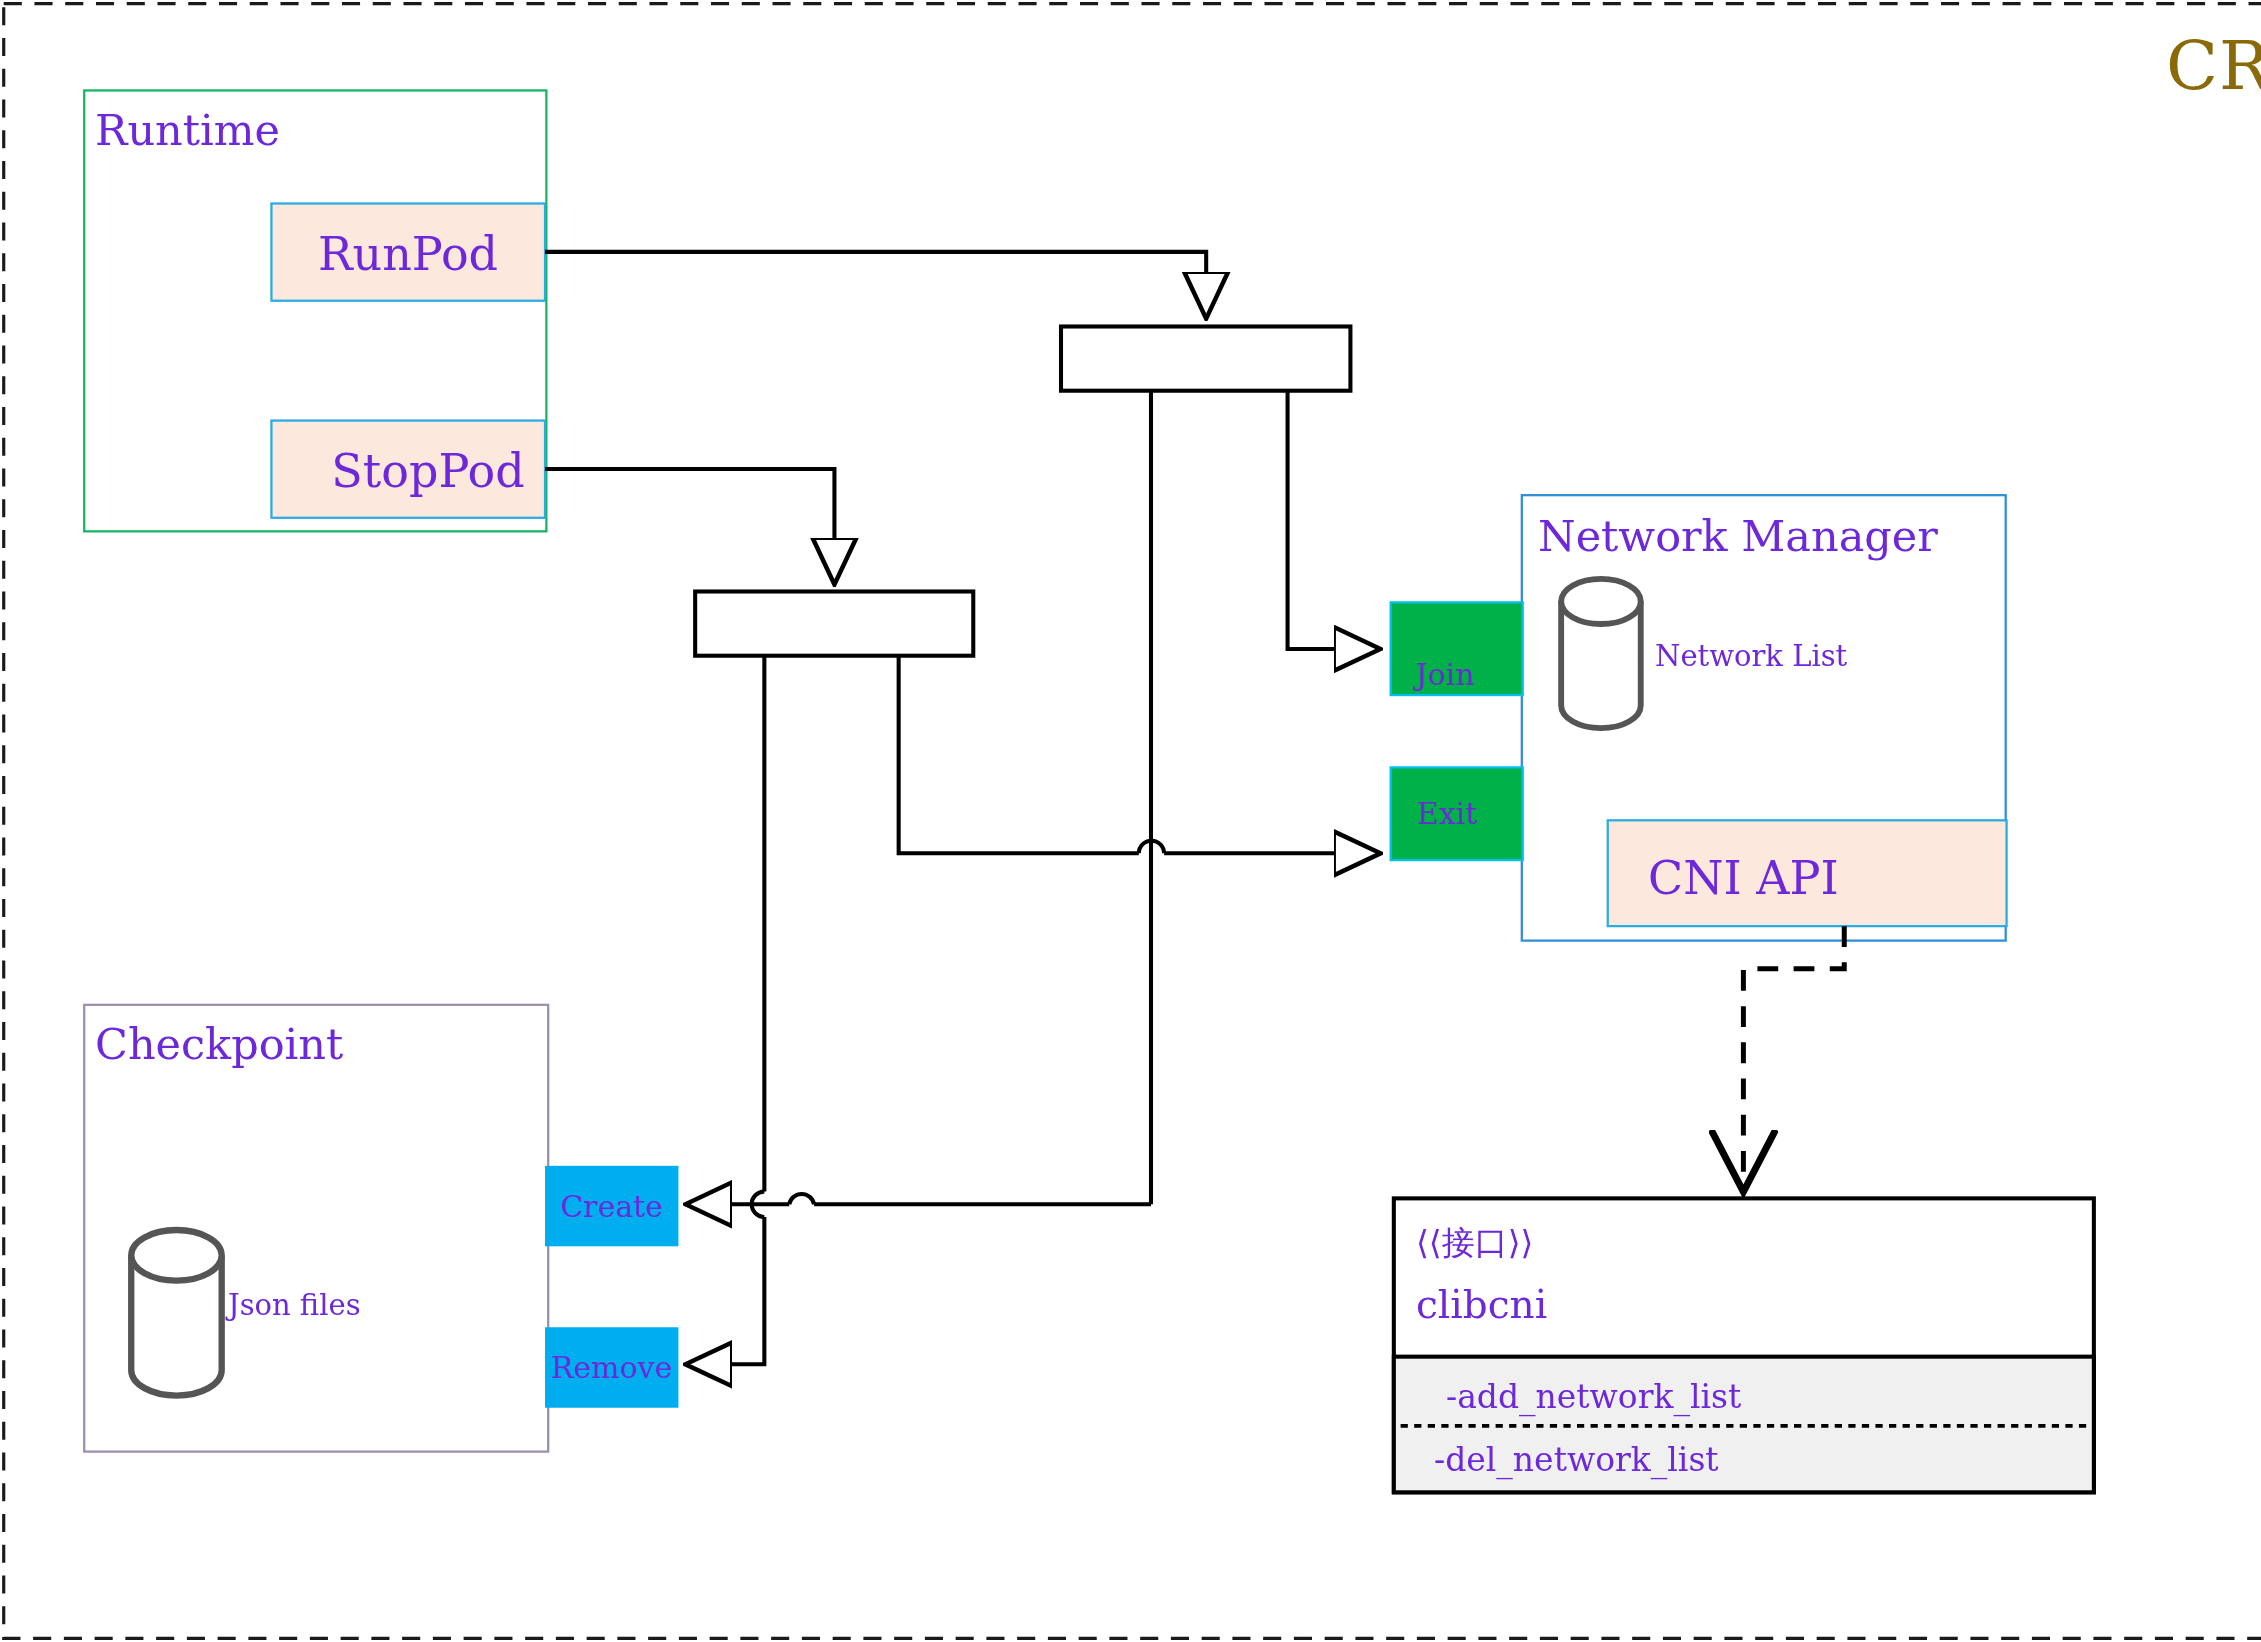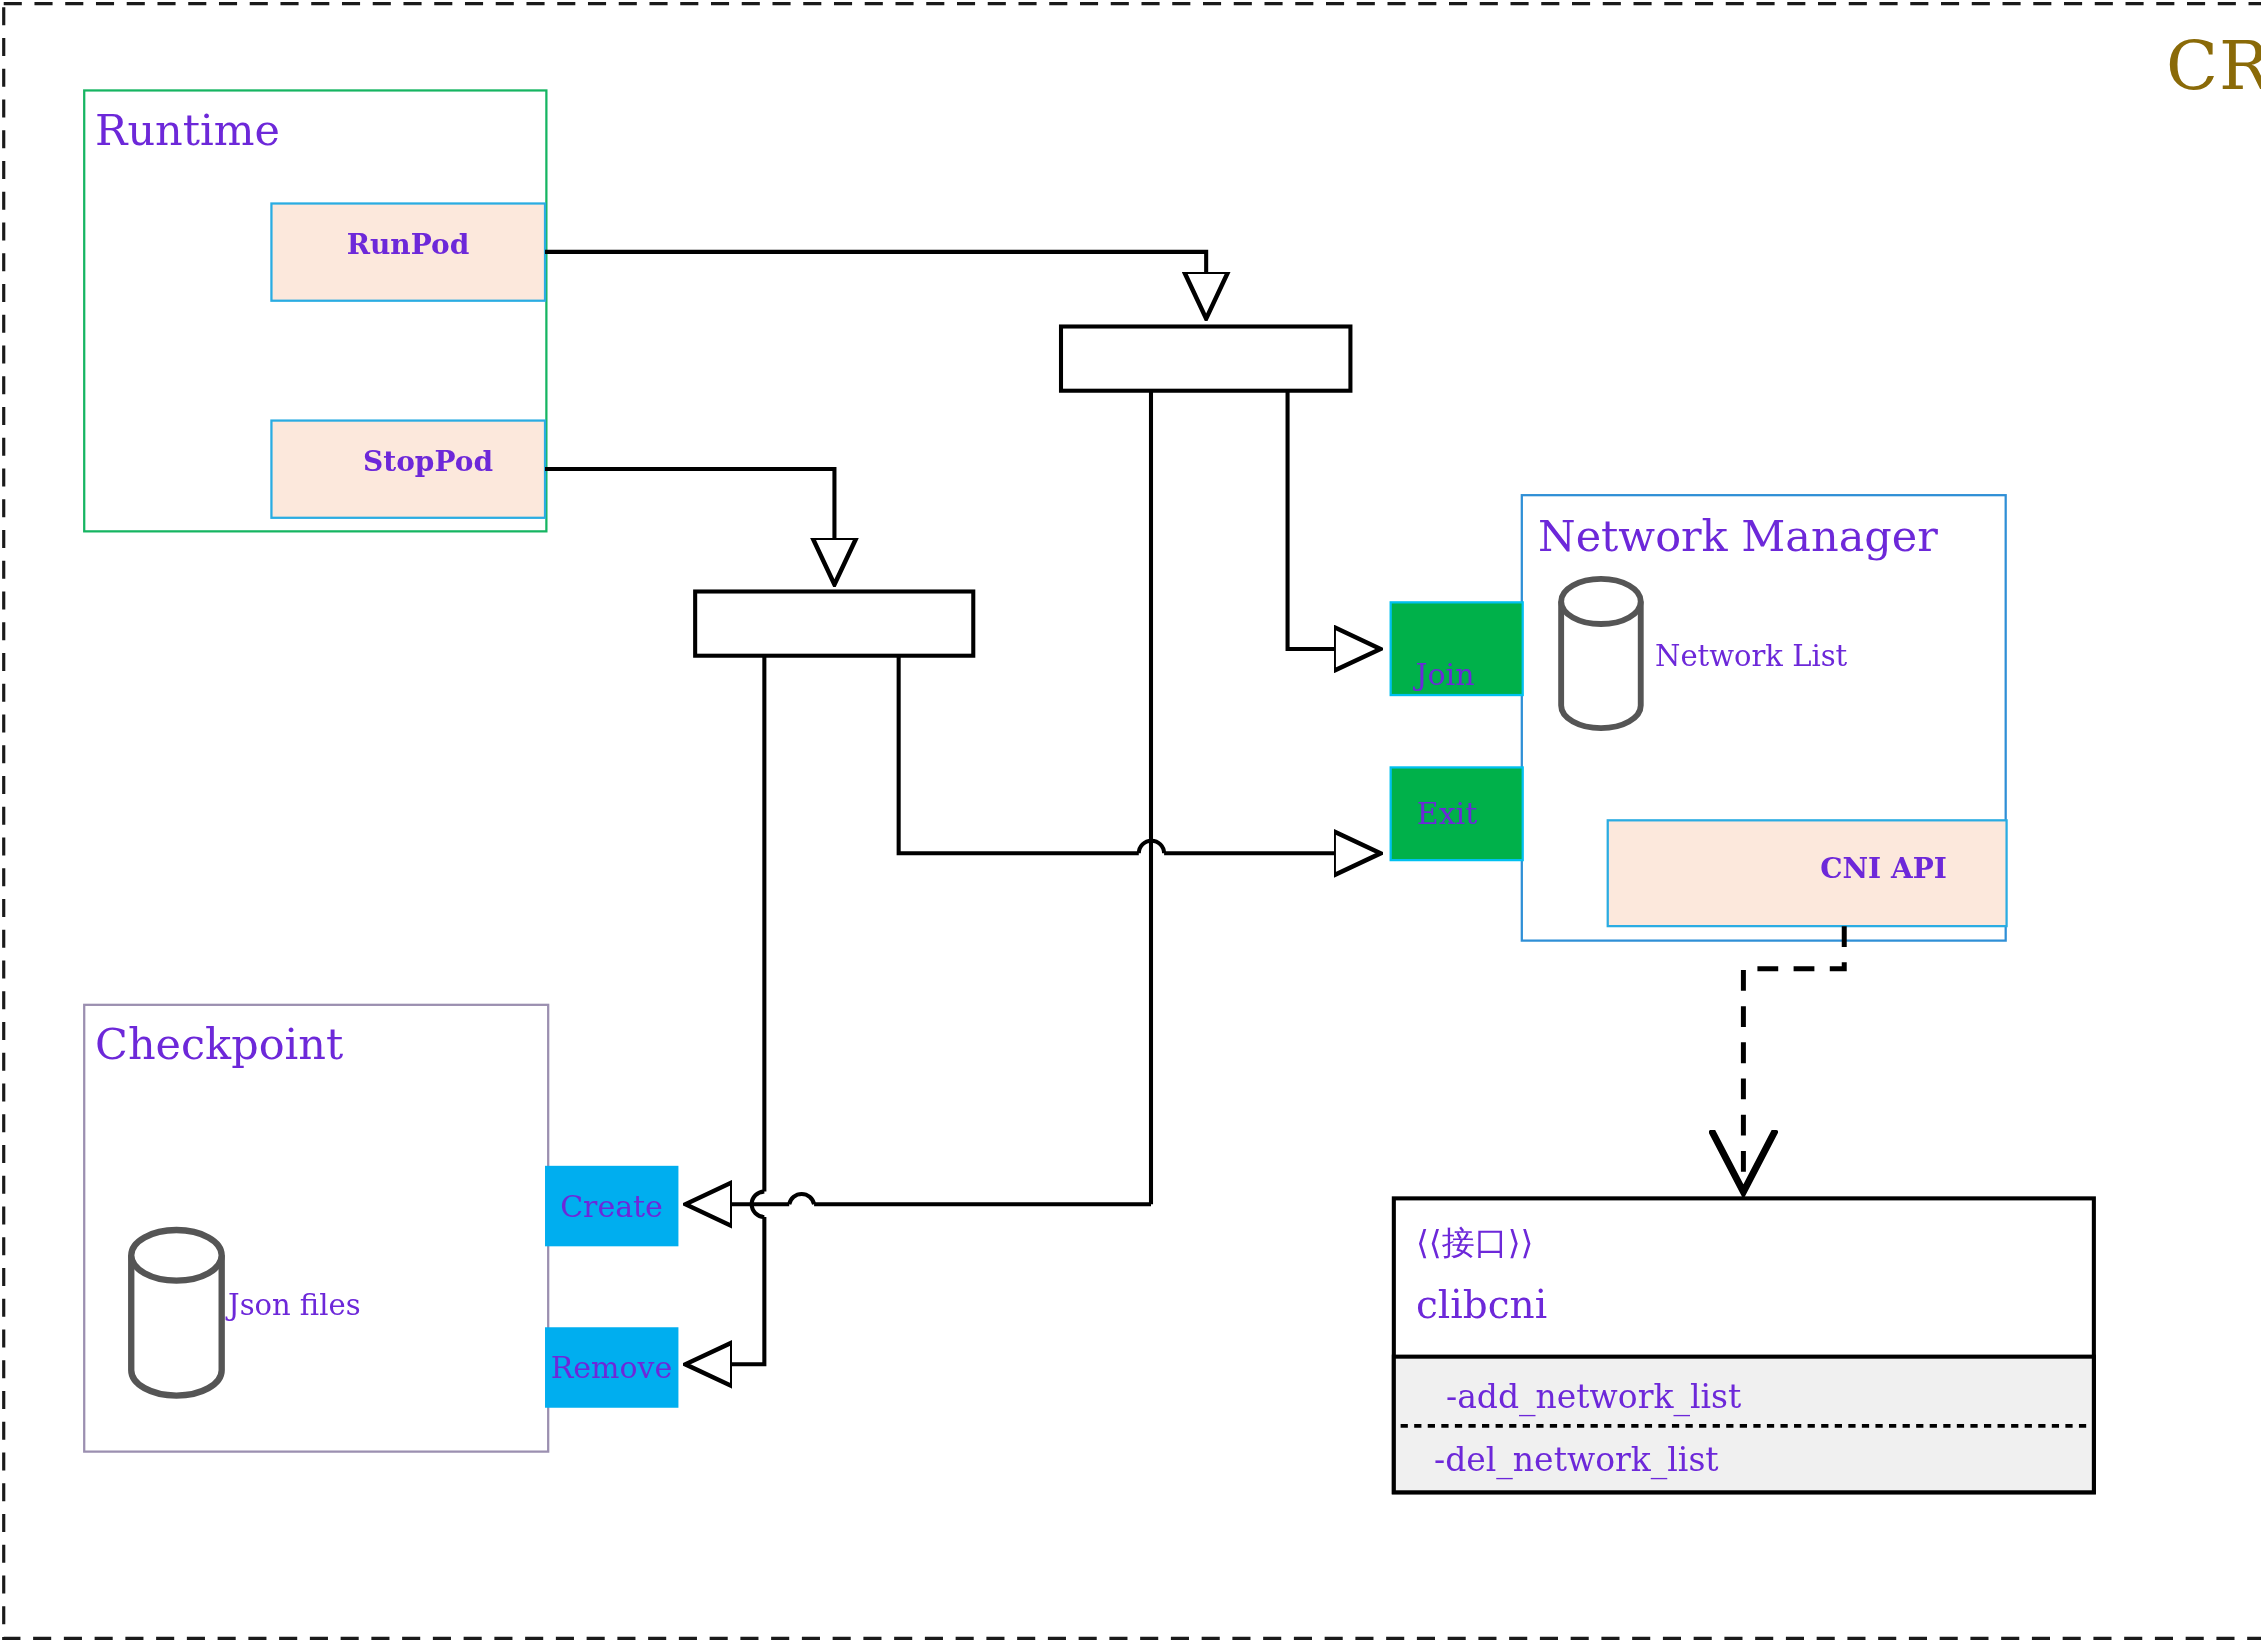--- a/index.html
+++ b/index.html
@@ -28,21 +28,21 @@
     font-family: "DejaVu Serif", serif;
     line-height: 1;
   }
   .title-cri {
     font-size: 68px;
     color: #8a6a08;
     letter-spacing: 0.9px;
     font-family: "DejaVu Serif", serif;
   }
   .grp-title { font-size: 43px; }
-  .box-title { font-size: 28px; font-weight: bold; }
+  .box-title { font-size: 46px; }
   .sm-title  { font-size: 30px; }
   .iface-stereo { font-size: 33px; }
   .iface-name   { font-size: 39px; }
   .iface-method { font-size: 33px; }
   .cyl-label    { font-size: 29px; }
 </style>
 </head>
 <body>
 
 <div id="stage">
@@ -125,21 +125,21 @@
 
   <div class="lbl grp-title" style="left:95px; top:1023px;">Checkpoint</div>
   <div class="lbl cyl-label" style="left:228px; top:1291px;">Json files</div>
   <div class="lbl sm-title" style="left:545px; top:1192px; width:133px; text-align:center;">Create</div>
   <div class="lbl sm-title" style="left:545px; top:1353px; width:133px; text-align:center;">Remove</div>
 
   <div class="lbl grp-title" style="left:1538px; top:515px;">Network Manager</div>
   <div class="lbl cyl-label" style="left:1655px; top:642px;">Network List</div>
   <div class="lbl sm-title" style="left:1391px; top:660px; width:108px; text-align:center;">Join</div>
   <div class="lbl sm-title" style="left:1391px; top:799px; width:112px; text-align:center;">Exit</div>
-  <div class="lbl box-title" style="left:1684px; top:855px; width:399px; text-align:center;">CNI API</div>
+  <div class="lbl box-title" style="left:1648px; top:855px; width:399px; text-align:left;">CNI API</div>
 
   <div class="lbl iface-stereo" style="left:1416px; top:1226px;">⟨⟨接口⟩⟩</div>
   <div class="lbl iface-name" style="left:1416px; top:1285px;">clibcni</div>
   <div class="lbl iface-method" style="left:1434px; top:1380px;margin-left:12px;">-add_network_list</div>
   <div class="lbl iface-method" style="left:1434px; top:1443px;">-del_network_list</div>
 
 </div>
 
 
 </body></html>

